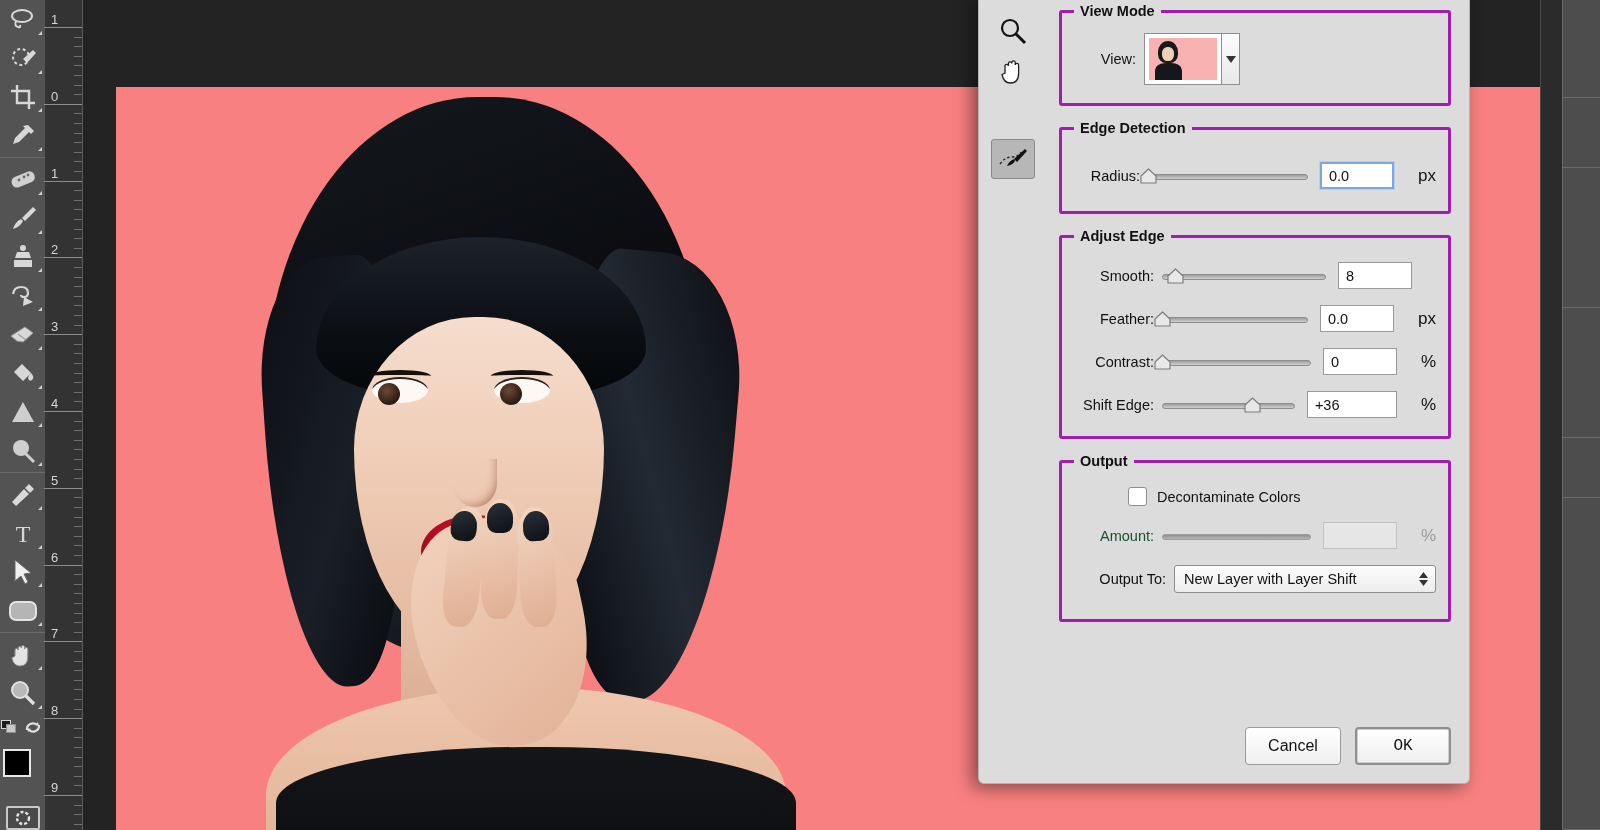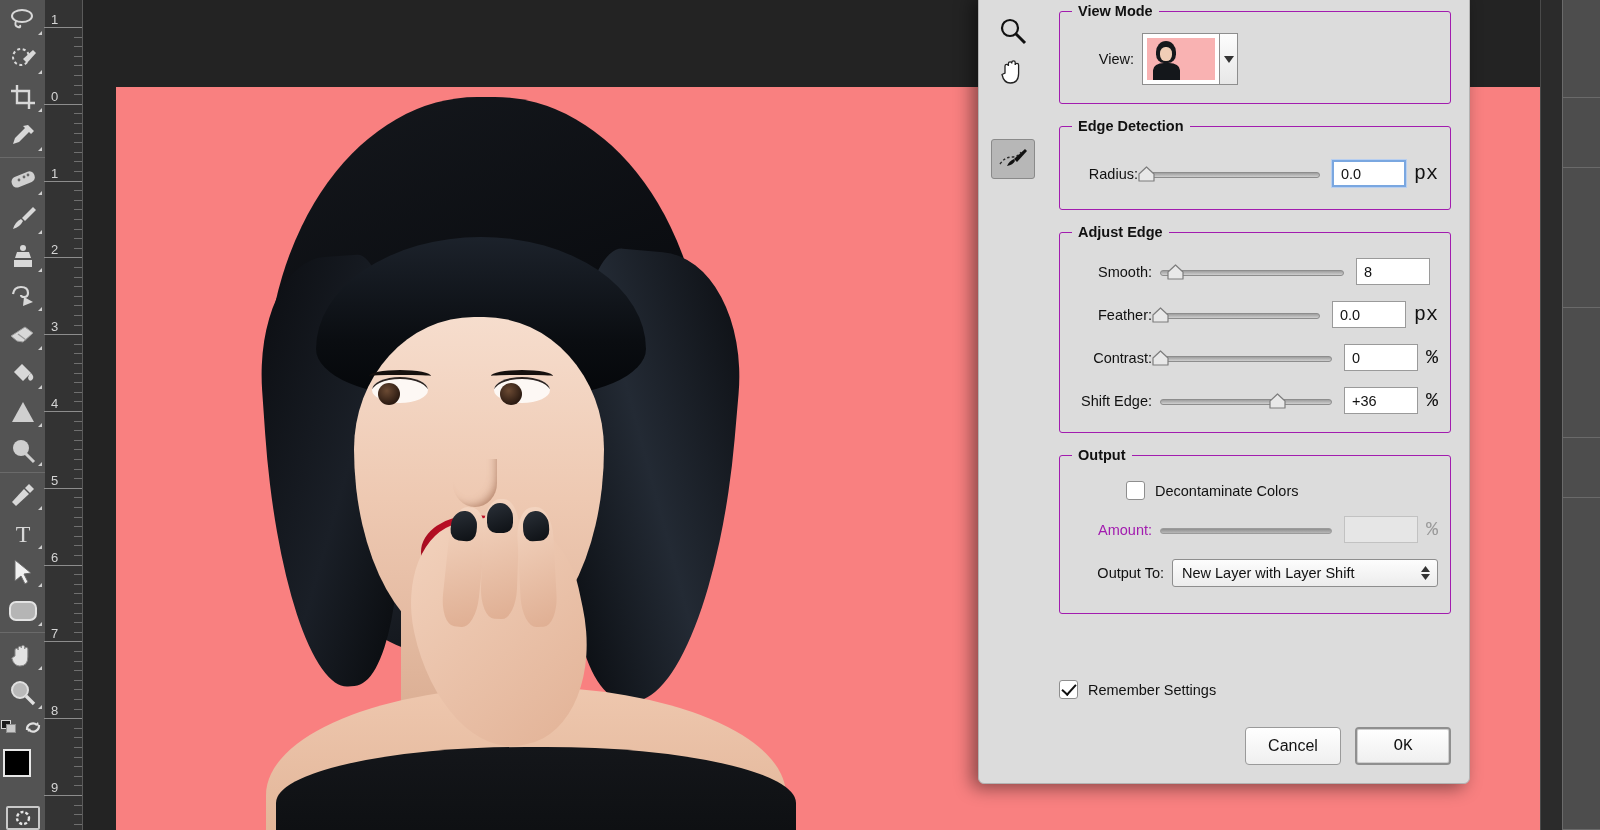--- a/index.html
+++ b/index.html
@@ -218,34 +218,34 @@
     border-radius: 3px;
   }
   .dlg-tool.selected {
     background: #b7b7b7; border: 1px solid #8a8a8a;
   }
   #dlg-body {
     position: absolute; left: 80px; top: 8px; right: 18px;
   }
 
   fieldset.group {
-    border: 1px solid #a21caf; border-radius: 3px;
+    border: 3px solid #a21caf; border-radius: 3px;
     margin-bottom: 14px; padding: 10px 12px 14px 12px;
     background: transparent;
   }
   fieldset.group > legend {
     font-weight: bold; font-size: 14.5px; padding: 0 6px; color: #111;
   }
   .row {
     display: flex; align-items: center; margin-top: 10px;
   }
   .row-label {
     text-align: right; padding-right: 8px; font-size: 14.5px; color: #111;
   }
-  .row-label.dim { color: #a21caf; }
+  .row-label.dim { color: #14532d; }
 
   
   .cb {
     width: 19px; height: 19px; background: #fff;
     border: 1px solid #8e8e8e; border-radius: 3px;
     display: inline-flex; align-items: center; justify-content: center;
     flex: none;
   }
   .cb.checked::after {
     content: ""; width: 6px; height: 12px; margin-top: -3px;
@@ -270,21 +270,21 @@
   .slider .knob svg { display: block; }
 
   
   .numfield {
     height: 27px; background: #fff; border: 1px solid #9a9a9a;
     display: flex; align-items: center; padding: 0 7px;
     font-size: 14.5px; color: #111; flex: none;
   }
   .numfield.focused { border: 2px solid #7aa7e0; box-shadow: 0 0 0 1px #b8cff0; }
   .numfield.disabled { background: #e6e6e6; border-color: #c2c2c2; color: #a8a8a8; }
-  .unit { margin-left: 8px; font-size: 20px; font-family: Liberation Mono, monospace; }
+  .unit { margin-left: 24px; font-size: 17px; }
   .unit.dim { color: #9a9a9a; }
 
   
   #view-swatch {
     width: 78px; height: 52px; border: 1px solid #8e8e8e; background: #fff;
     display: flex; align-items: center; justify-content: flex-start;
     padding: 4px; flex: none;
   }
   #view-thumb {
     position: relative; width: 68px; height: 42px;
@@ -753,21 +753,21 @@
         <div class="row" style="margin-top:16px">
           <div class="row-label" style="width:88px">Shift Edge:</div>
           <div class="slider">
             <span class="track"></span>
             <span class="knob" style="left:68%">
               <svg width="17" height="16" viewBox="0 0 17 16">
                   <path d="M8.5 1 L16 8 V15 H1 V8 z" fill="#e8e8e8" stroke="#7d7d7d" stroke-width="1.2" stroke-linejoin="round"></path>
                 </svg>
             </span>
           </div>
-          <div class="numfield" style="width:74px;margin-left:12px">
+          <div class="numfield" style="width:90px;margin-left:12px">
             <span>+36</span>
           </div>
           <span class="unit">%</span>
         </div>
       </fieldset>
 
       <fieldset class="group" style="padding-bottom:26px">
         <legend>Output</legend>
         <div class="row" style="margin-top:8px;padding-left:54px">
           <span class="cb"></span>
@@ -794,23 +794,19 @@
               <svg width="9" height="6" viewBox="0 0 9 6">
                   <path d="M4.5 6 L0 0 L9 0 z" fill="#333"></path>
                 </svg>
             </span>
           </div>
         </div>
       </fieldset>
     </div>
 
     <div id="dlg-footer">
-      <div id="remember-row">
-        <span class="cb checked"></span>
-        <span class="cb-label">Remember Settings</span>
-      </div>
       <div id="btn-row">
         <div class="btn">Cancel</div>
         <div class="btn default">OK</div>
       </div>
     </div>
   </div>
 </div>
 
 </body></html>

